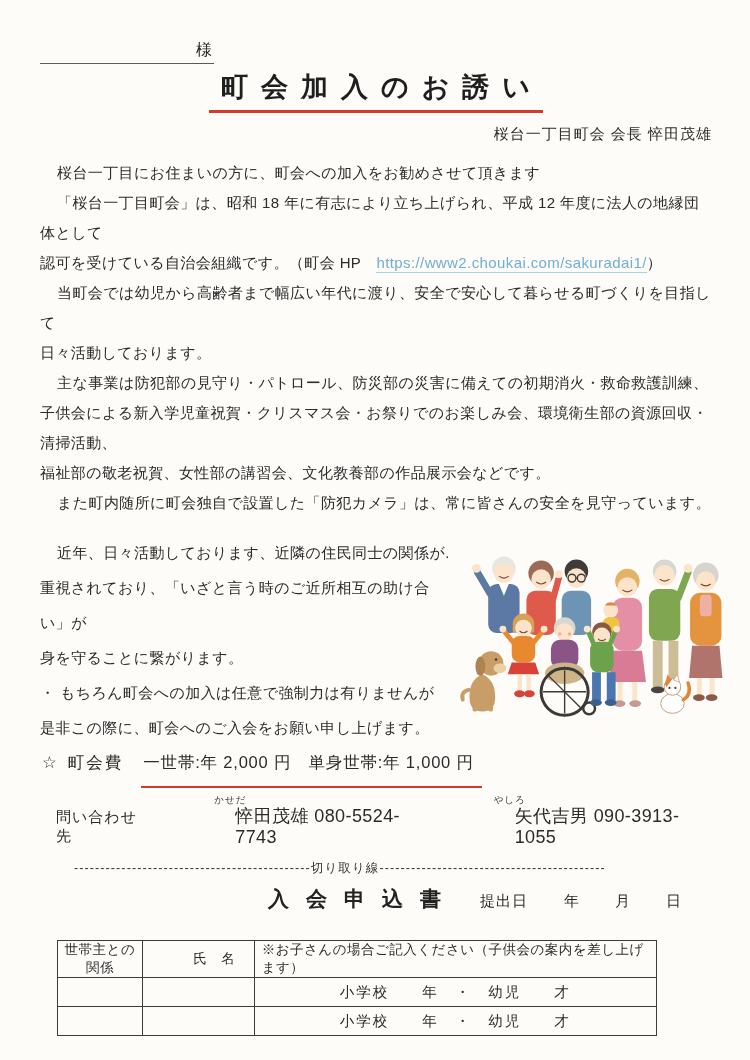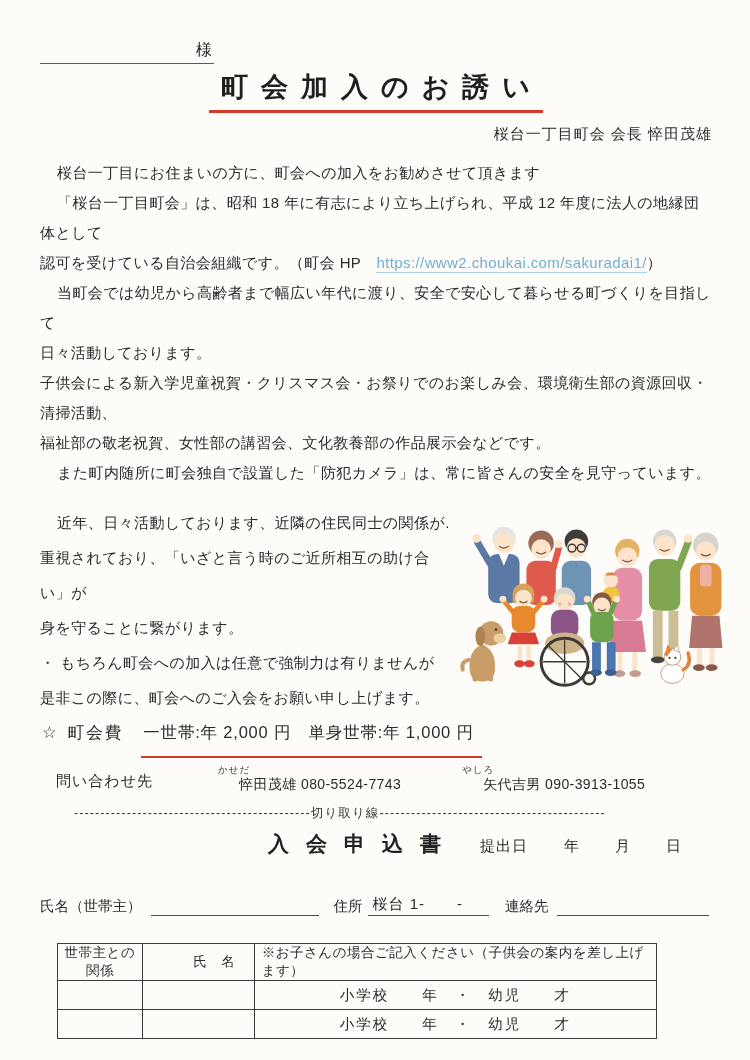--- a/index.html
+++ b/index.html
@@ -44,21 +44,21 @@
     margin-left:18px;letter-spacing:0.8px;
     border-bottom:2.5px solid var(--red);padding:0 8px 12px 2px;
   }
   
   .contact-line{margin-top:7px;display:flex;align-items:flex-end;font-size:15px;}
   .contact-label{margin-left:16px;letter-spacing:1px;padding-bottom:1px;}
   .person{display:inline-flex;flex-direction:column;line-height:1.15;}
   .p1{margin-left:62px;}
   .p2{margin-left:58px;}
   .furi{font-size:9.5px;color:#3a3a3a;margin-left:3px;letter-spacing:1px;}
-  .person-name{font-size:14px;letter-spacing:0.4px;margin-left:24px;}
+  .person-name{font-size:18px;letter-spacing:0.4px;margin-left:24px;}
   
   .cutline{
     margin-top:13px;font-size:12.5px;letter-spacing:1.1px;color:#333;
     white-space:nowrap;overflow:hidden;padding-left:34px;
   }
   
   .form-title-row{margin-top:8px;display:flex;align-items:baseline;}
   .form-title{margin-left:228px;font-size:21px;font-weight:700;letter-spacing:17px;color:#222;}
   .submit-date{display:flex;align-items:baseline;font-size:15px;}
   .sd-label{margin-left:22px;letter-spacing:1px;text-align:right;}
@@ -99,20 +99,21 @@
   </div>
 
   <div class="sender">桜台一丁目町会 会長 悴田茂雄</div>
 
   <div class="body-block">
     <div class="ind">桜台一丁目にお住まいの方に、町会への加入をお勧めさせて頂きます</div>
     <div class="ind">「桜台一丁目町会」は、昭和 18 年に有志により立ち上げられ、平成 12 年度に法人の地縁団体として</div>
     <div><span>認可を受けている自治会組織です。（町会 HP　</span><span class="link">https://www2.choukai.com/sakuradai1/</span><span>）</span></div>
     <div class="ind">当町会では幼児から高齢者まで幅広い年代に渡り、安全で安心して暮らせる町づくりを目指して</div>
     <div>日々活動しております。</div>
+    <div class="ind">主な事業は防犯部の見守り・パトロール、防災部の災害に備えての初期消火・救命救護訓練、</div>
     <div>子供会による新入学児童祝賀・クリスマス会・お祭りでのお楽しみ会、環境衛生部の資源回収・清掃活動、</div>
     <div>福祉部の敬老祝賀、女性部の講習会、文化教養部の作品展示会などです。</div>
     <div class="ind">また町内随所に町会独自で設置した「防犯カメラ」は、常に皆さんの安全を見守っています。</div>
   </div>
 
   <div class="appeal">
     <div class="appeal-text">
       <div class="ind">近年、日々活動しております、近隣の住民同士の関係が.</div>
       <div>重視されており、「いざと言う時のご近所相互の助け合い」が</div>
       <div>身を守ることに繋がります。</div>
@@ -289,28 +290,20 @@
   <div class="form-title-row">
     <span class="form-title">入会申込書</span>
     <span class="submit-date">
       <span class="sd-label">提出日</span>
       <span class="du">年</span>
       <span class="du">月</span>
       <span class="du">日</span>
     </span>
   </div>
 
-  <div class="fill-row">
-    <span>氏名（世帯主）</span>
-    <span class="blank b-name"></span>
-    <span class="lbl-address">住所</span>
-    <span class="addr-field">桜台 1-　　-</span>
-    <span class="lbl-contact">連絡先</span>
-    <span class="blank b-contact"></span>
-  </div>
 
   <table class="family-table">
     <thead>
       <tr>
         <th class="col-rel">世帯主との関係</th>
         <th class="col-name">氏　名</th>
         <th class="col-child th-note">※お子さんの場合ご記入ください（子供会の案内を差し上げます）</th>
       </tr>
     </thead>
     <tbody id="table-body">

